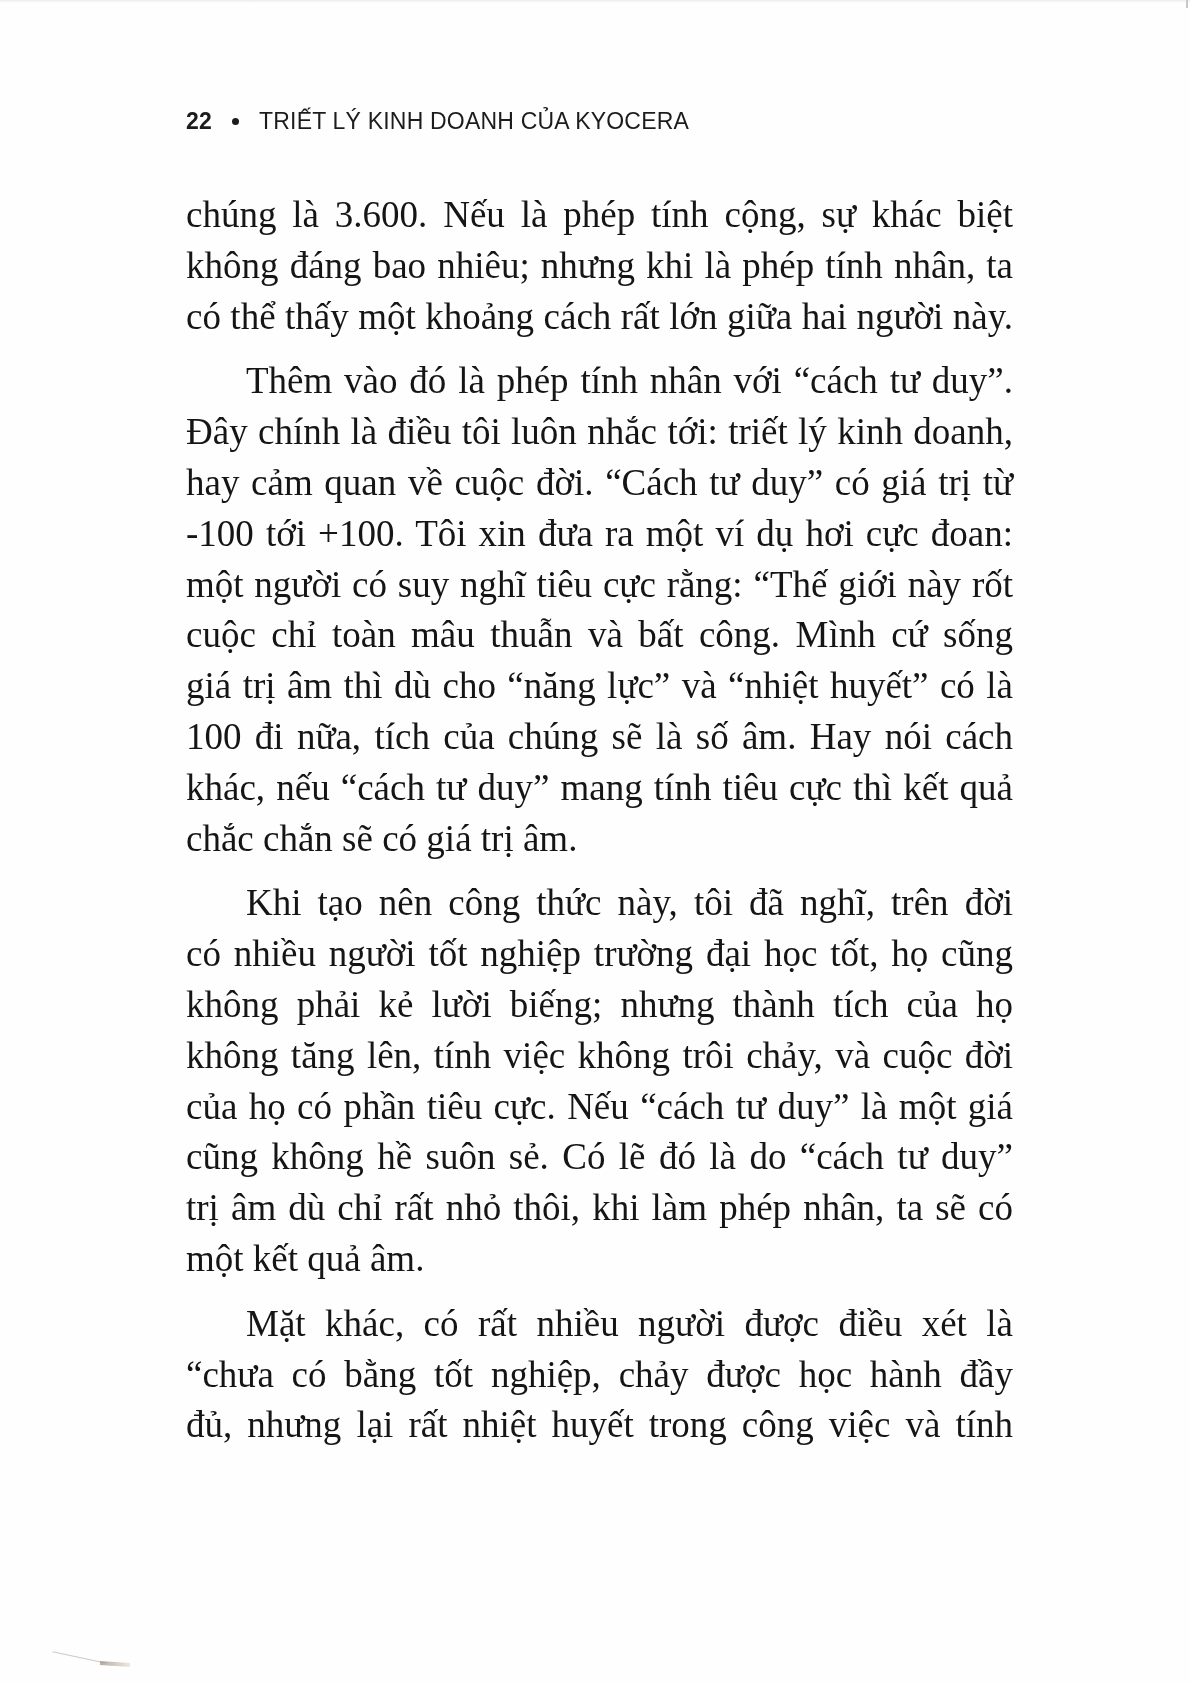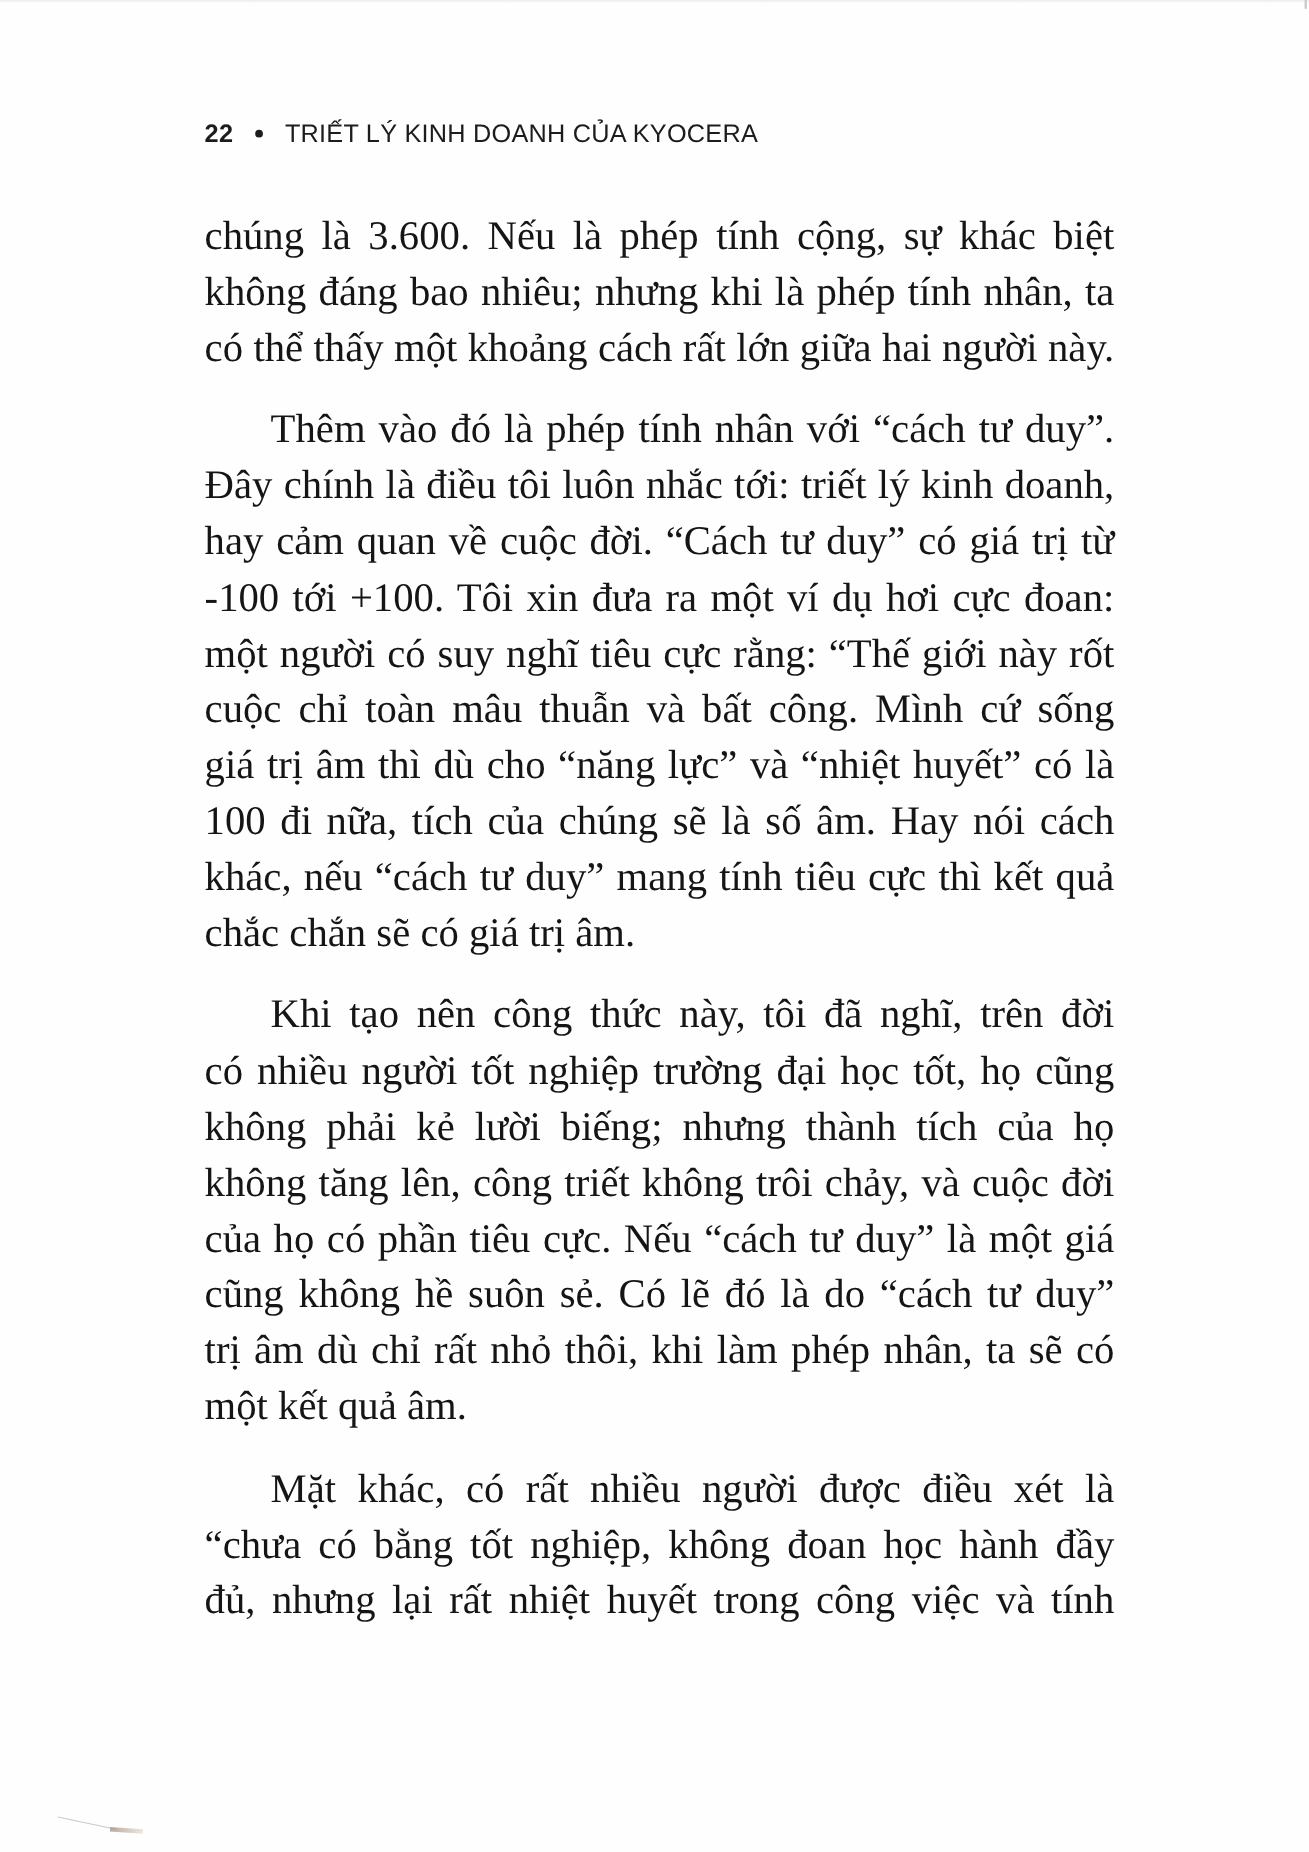--- a/index.html
+++ b/index.html
@@ -58,21 +58,21 @@
       font-size: 37px;
       line-height: 50.8px;
       text-align: justify;
       color: #151515;
       font-family: Liberation Serif, serif;
     }
     .para {
       margin: 0;
     }
     .para + .para {
-      margin-top: 24px;
+      margin-top: 14px;
     }
     .line {
       display: block;
       text-align: justify;
       text-align-last: justify;
       white-space: nowrap;
       height: 50.8px;
     }
     .line.last {
       text-align-last: left;
@@ -140,29 +140,29 @@
       <span class="line">giá trị âm thì dù cho “năng lực” và “nhiệt huyết” có là</span>
       <span class="line">100 đi nữa, tích của chúng sẽ là số âm. Hay nói cách</span>
       <span class="line">khác, nếu “cách tư duy” mang tính tiêu cực thì kết quả</span>
       <span class="line last">chắc chắn sẽ có giá trị âm.</span>
     </div>
 
     <div class="para">
       <span class="line first-indent">Khi tạo nên công thức này, tôi đã nghĩ, trên đời</span>
       <span class="line">có nhiều người tốt nghiệp trường đại học tốt, họ cũng</span>
       <span class="line">không phải kẻ lười biếng; nhưng thành tích của họ</span>
-      <span class="line">không tăng lên, công triết không trôi chảy, và cuộc đời</span>
+      <span class="line">không tăng lên, tính việc không trôi chảy, và cuộc đời</span>
       <span class="line">của họ có phần tiêu cực. Nếu “cách tư duy” là một giá</span>
       <span class="line">cũng không hề suôn sẻ. Có lẽ đó là do “cách tư duy”</span>
       <span class="line">trị âm dù chỉ rất nhỏ thôi, khi làm phép nhân, ta sẽ có</span>
       <span class="line last">một kết quả âm.</span>
     </div>
 
     <div class="para">
       <span class="line first-indent">Mặt khác, có rất nhiều người được điều xét là</span>
-      <span class="line">“chưa có bằng tốt nghiệp, không đoan học hành đầy</span>
+      <span class="line">“chưa có bằng tốt nghiệp, chảy được học hành đầy</span>
       <span class="line">đủ, nhưng lại rất nhiệt huyết trong công việc và tính</span>
     </div>
   </div>
 
   <div class="corner-line"></div>
   <div class="corner-mark"></div>
 </div>
 
 </body></html>

